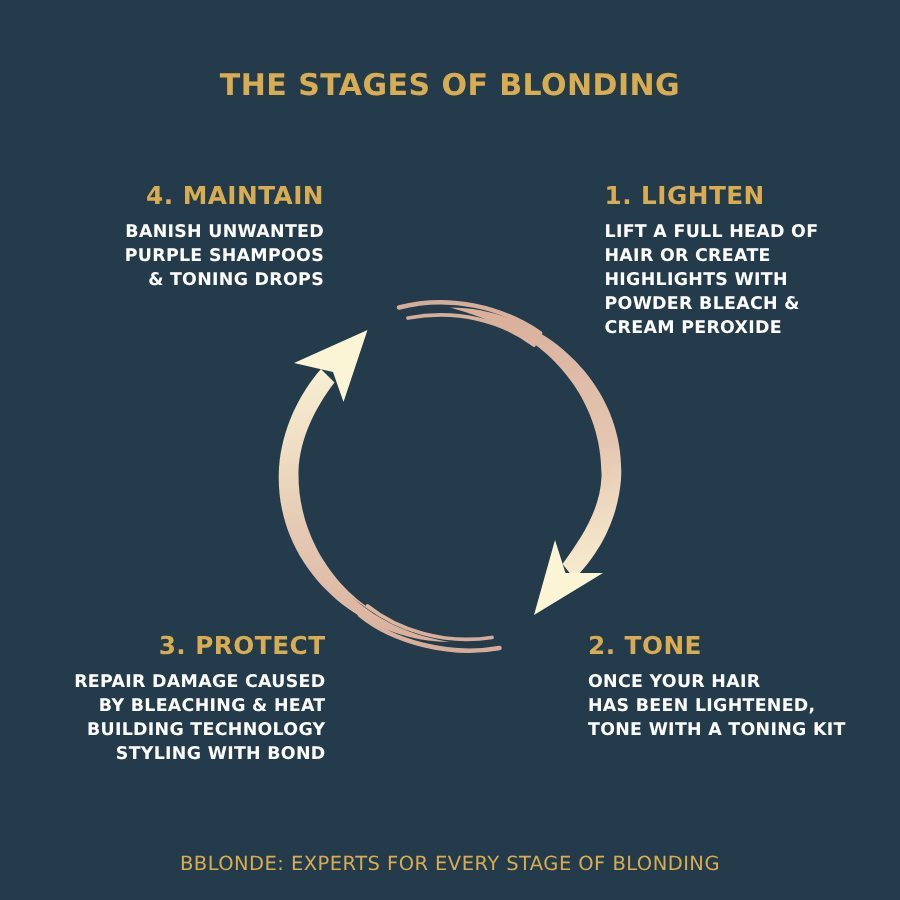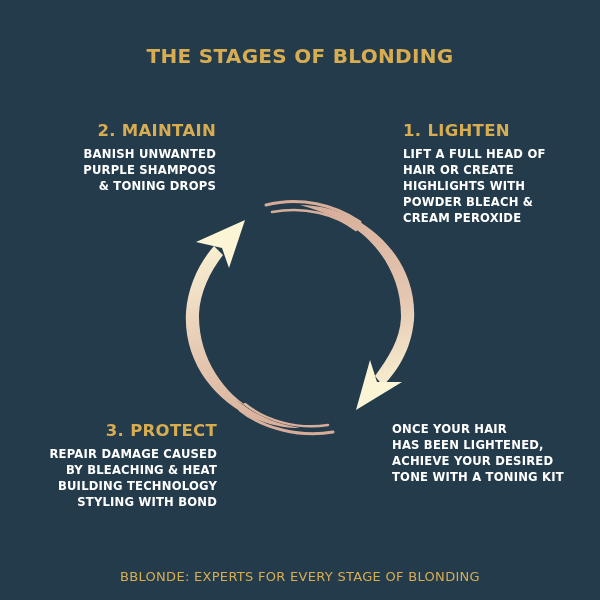--- a/index.html
+++ b/index.html
@@ -97,21 +97,21 @@
              C210,272 200,292 199,314
              C198,370 240,414 285,422
              C262,418 242,406 228,392
              C250,414 275,424 300,428 Z" fill="url(#gradLeft)"></path>
 
     <path d="M229,268 L222,248 L196,242 L245,220 Z" fill="#fbf5d6"></path>
   </g>
 </svg>
 
 <div class="stage right-align" id="stage-maintain">
-  <h2>2. MAINTAIN</h2>
+  <h2>4. MAINTAIN</h2>
   <div class="desc">
     <span>BANISH UNWANTED</span>
     <span>PURPLE SHAMPOOS</span>
     <span>&amp; TONING DROPS</span>
   </div>
 </div>
 
 <div class="stage" id="stage-lighten">
   <h2>1. LIGHTEN</h2>
   <div class="desc">
@@ -127,21 +127,21 @@
   <h2>3. PROTECT</h2>
   <div class="desc">
     <span>REPAIR DAMAGE CAUSED</span>
     <span>BY BLEACHING &amp; HEAT</span>
     <span>BUILDING TECHNOLOGY</span>
     <span>STYLING WITH BOND</span>
   </div>
 </div>
 
 <div class="stage" id="stage-tone">
+  <h2>2. TONE</h2>
   <div class="desc">
     <span>ONCE YOUR HAIR</span>
     <span>HAS BEEN LIGHTENED,</span>
-    <span>ACHIEVE YOUR DESIRED</span>
     <span>TONE WITH A TONING KIT</span>
   </div>
 </div>
 
 <div class="footer">BBLONDE: EXPERTS FOR EVERY STAGE OF BLONDING</div>
 
 </body></html>

